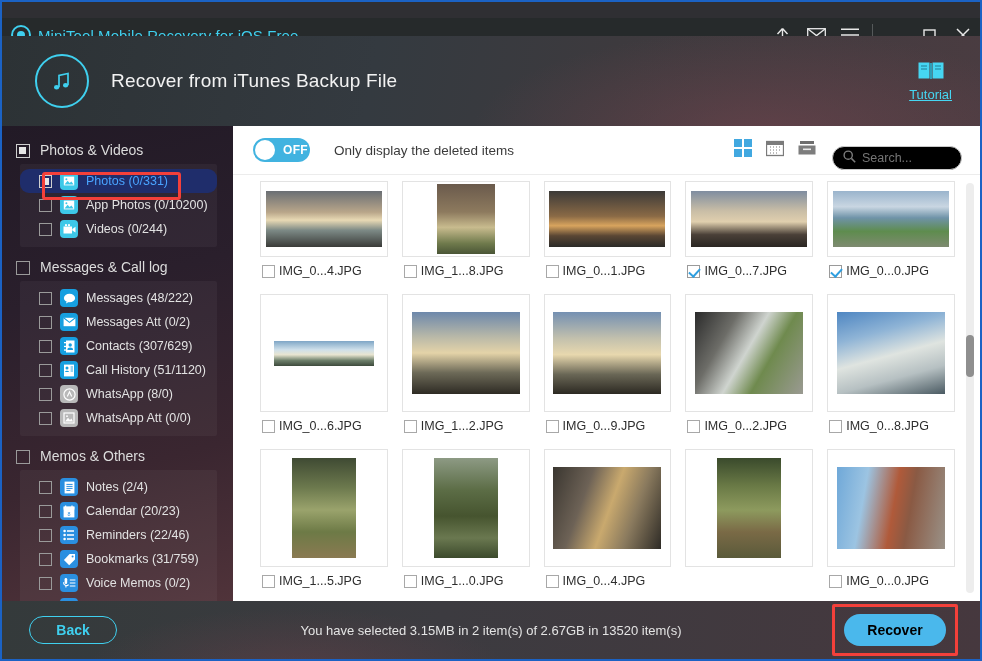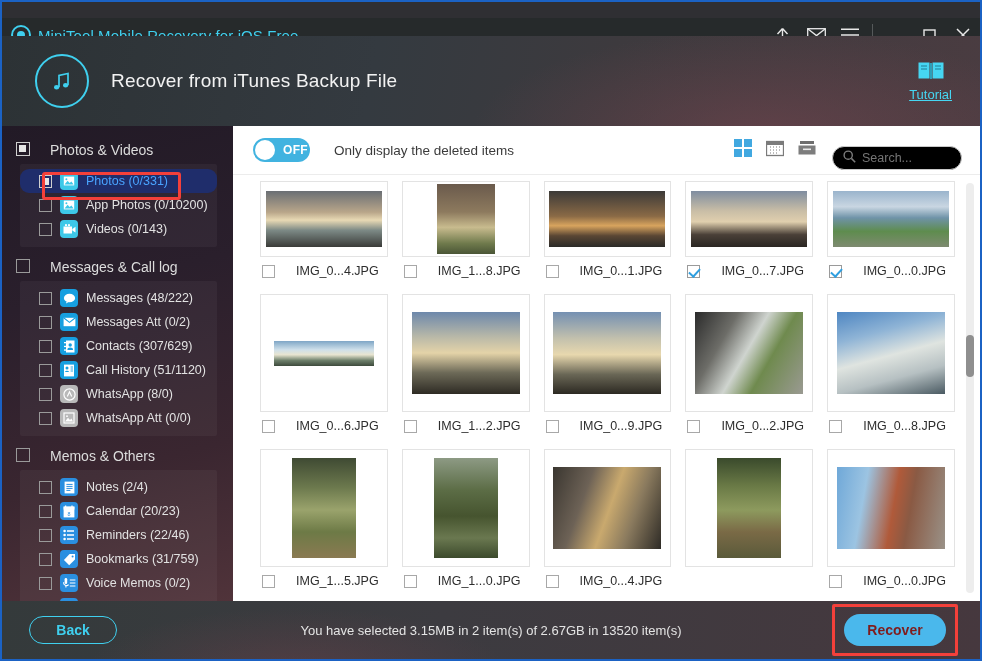--- a/index.html
+++ b/index.html
@@ -77,21 +77,21 @@
   }
 
   
   .sidebar {
     position: absolute; left: 0; top: 124px; width: 231px; bottom: 58px;
     background: linear-gradient(165deg, #221a26 0%, #2a1f2c 35%, #3a2630 70%, #50333a 100%);
     padding-top: 10px;
     overflow: hidden;
   }
   .group-head {
-    display: flex; align-items: flex-start; gap: 20px;
+    display: flex; align-items: flex-end; gap: 10px;
     padding: 6px 0 6px 14px;
     color: #dcdcdc; font-size: 14px;
   }
   .group-body {
     background: rgba(255,255,255,.045);
     margin: 0 16px 6px 18px;
     padding: 5px 0 6px 0;
     border-radius: 2px;
   }
   .row {
@@ -197,21 +197,21 @@
     border: 1px solid #e3e3e3;
     background: #fff;
     display: flex; align-items: center; justify-content: center;
     overflow: hidden;
   }
   .thumb-box.tall { height: 118px; }
   .thumb {
     display: block; background-size: cover; background-position: center;
   }
   .cell-label {
-    display: flex; align-items: center; gap: 21px;
+    display: flex; align-items: center; gap: 4px;
     padding: 7px 0 10px 2px;
     font-size: 12.5px; color: #2d2d2d;
     white-space: nowrap;
   }
   .cb-file {
     width: 13px; height: 13px; flex: none;
     border: 1px solid #a8a8a8; background: #fff;
     position: relative;
   }
   .cb-file.checked { border-color: #9a9a9a; }
@@ -256,21 +256,21 @@
     margin-left: auto; margin-right: 22px; position: relative;
     padding: 10px 12px;
   }
   .recover-box {
     position: absolute; left: 0; top: 0; right: 0; bottom: 0;
     border: 3px solid #f4403a; border-radius: 2px;
   }
   .recover-btn {
     position: relative;
     width: 102px; height: 32px; border: 0; border-radius: 16px;
-    background: #4ab8ec; color: #7f1d1d; font-size: 14px; font-weight: bold;
+    background: #4ab8ec; color: #000000; font-size: 14px; font-weight: bold;
     font-family: "Liberation Sans", sans-serif;
     display: flex; align-items: center; justify-content: center;
   }
 </style>
 </head>
 <body>
 
 <div class="app">
 
   <div class="titlebar">
@@ -365,21 +365,21 @@
         <div class="row">
           <span class="cb "></span>
           <span class="appicon" style="background: rgb(61, 200, 232);">
             <svg width="13" height="11" viewBox="0 0 13 11">
               <rect x="0.5" y="2.5" width="8.5" height="7" fill="#fff"></rect>
               <path d="M9.3 5 L12.5 2.8 V8.6 L9.3 6.4 Z" fill="#fff"></path>
               <circle cx="3" cy="1.2" r="1.1" fill="#fff"></circle>
               <circle cx="6" cy="1.2" r="1.1" fill="#fff"></circle>
             </svg>
           </span>
-          <span class="row-label">Videos (0/143)</span>
+          <span class="row-label">Videos (0/244)</span>
         </div>
       </div>
       <div class="group-head">
         <span class="cb sq"></span>
         <span>Messages &amp; Call log</span>
       </div>
       <div class="group-body">
         <div class="row">
           <span class="cb "></span>
           <span class="appicon" style="background: rgb(22, 159, 224);">

